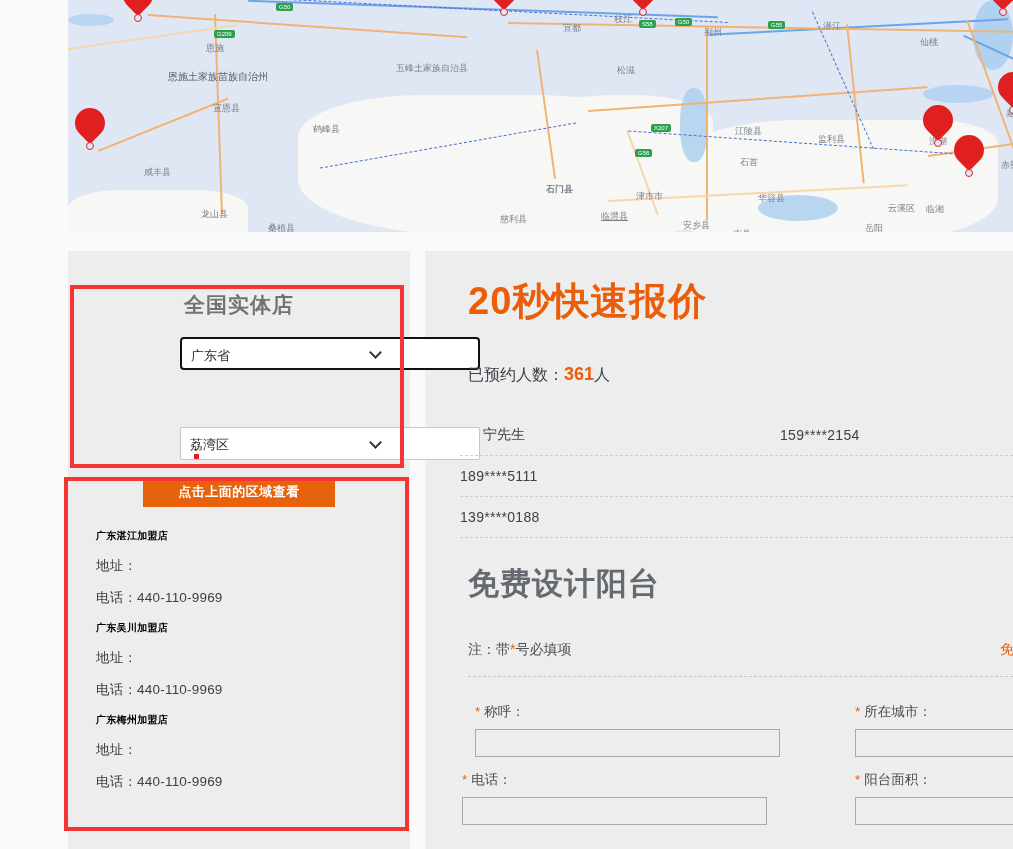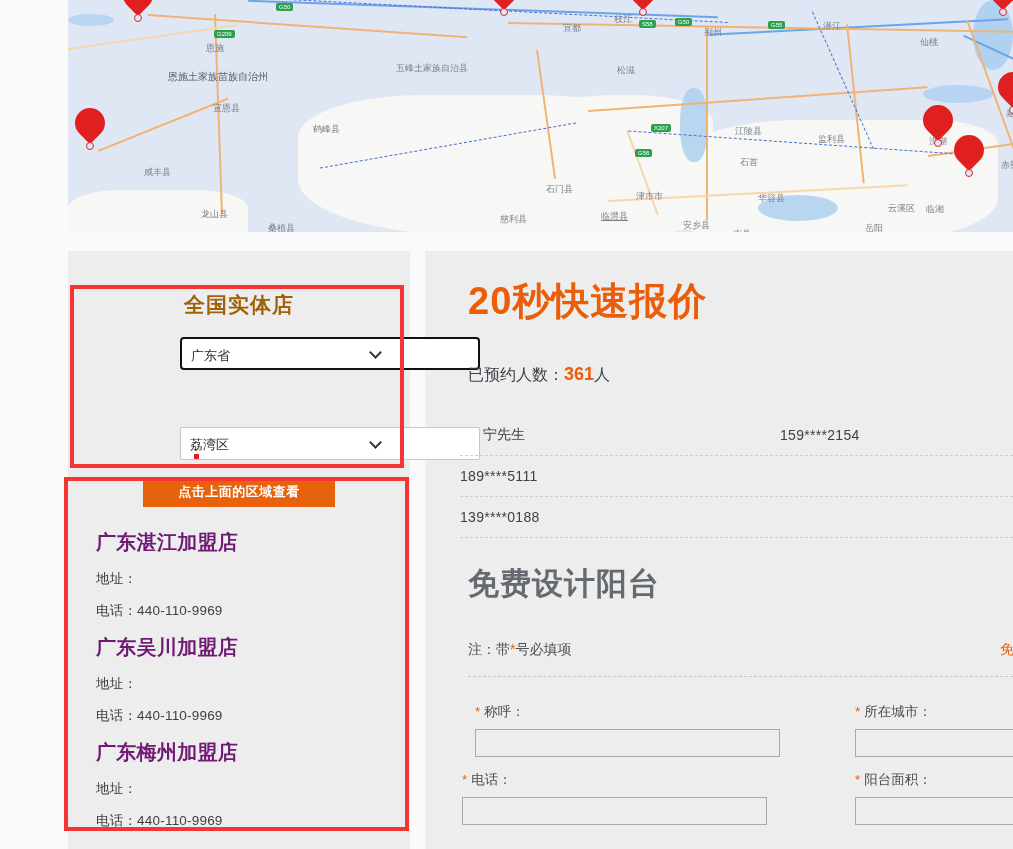--- a/index.html
+++ b/index.html
@@ -62,21 +62,21 @@
   
   .anno{
     position:absolute; border:4px solid #f53434; pointer-events:none; z-index:30;
   }
   #anno-selectors{ left:70px; top:285px; width:334px; height:183px; }
   #anno-stores{   left:64px; top:477px; width:345px; height:354px; }
 
   
   .locator-title{
     position:absolute; left:68px; top:291px; width:342px;
-    text-align:center; font-size:21px; color:#a16207; font-weight:600;
+    text-align:center; font-size:21px; color:#737373; font-weight:600;
     letter-spacing:1px;
   }
   .sel{
     position:absolute; left:90px; width:300px; height:33px;
     background:#fff; border:1px solid #c8c8c8; border-radius:2px;
     font-size:13px; color:#2b2b2b; padding:0 26px 0 9px;
     font-family:"Liberation Sans", sans-serif;
     appearance:none; -webkit-appearance:none; outline:none;
     line-height:33px;
   }
@@ -102,21 +102,21 @@
     text-align:center; line-height:30px; border:none; cursor:pointer;
     letter-spacing:.5px; font-family:"Liberation Sans", sans-serif;
     z-index:20;
   }
 
   
   .store-list{
     position:absolute; left:96px; top:525px; width:300px;
   }
   .store-name{
-    font-size:20px; font-weight:700; color:#701a75; margin-top:4px;
+    font-size:10px; font-weight:700; color:#000000; margin-top:4px;
     letter-spacing:.3px;
   }
   .store-line{
     font-size:13.5px; color:#3d4147; margin-top:14px; letter-spacing:.2px;
   }
   .store-block{ margin-bottom:14px; }
 
   
   .quote-title{
     position:absolute; left:468px; top:276px;
@@ -227,21 +227,21 @@
       <div class="shield" style="left:567px;top:149px;">G56</div>
 
       <div class="map-label" style="left:138px;top:42px;">恩施</div>
       <div class="map-label big" style="left:100px;top:70px;">恩施土家族苗族自治州</div>
       <div class="map-label" style="left:145px;top:102px;">宣恩县</div>
       <div class="map-label" style="left:76px;top:166px;">咸丰县</div>
       <div class="map-label" style="left:133px;top:208px;">龙山县</div>
       <div class="map-label" style="left:200px;top:222px;">桑植县</div>
       <div class="map-label" style="left:245px;top:123px;">鹤峰县</div>
       <div class="map-label" style="left:328px;top:62px;">五峰土家族自治县</div>
-      <div class="map-label" style="left:478px;top:183px;">石门县</div>
+      <div class="map-label" style="left:478px;top:183px;font-weight:bold;">石门县</div>
       <div class="map-label" style="left:432px;top:213px;">慈利县</div>
       <div class="map-label" style="left:533px;top:210px;text-decoration:underline;">临澧县</div>
       <div class="map-label" style="left:495px;top:22px;">宜都</div>
       <div class="map-label" style="left:546px;top:13px;">枝江</div>
       <div class="map-label" style="left:636px;top:26px;">荆州</div>
       <div class="map-label" style="left:549px;top:64px;">松滋</div>
       <div class="map-label" style="left:667px;top:93px;margin-top:32px;">江陵县</div>
       <div class="map-label" style="left:755px;top:20px;">潜江</div>
       <div class="map-label" style="left:852px;top:36px;">仙桃</div>
 

